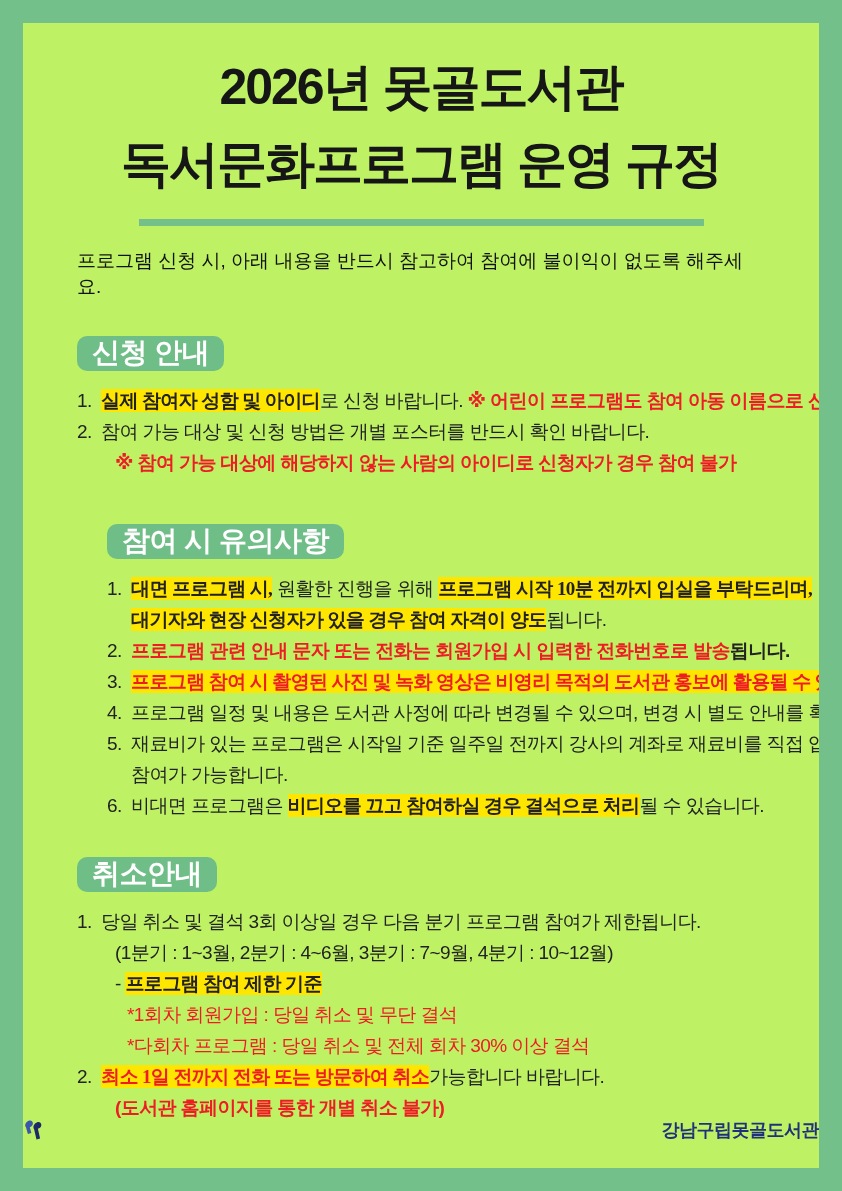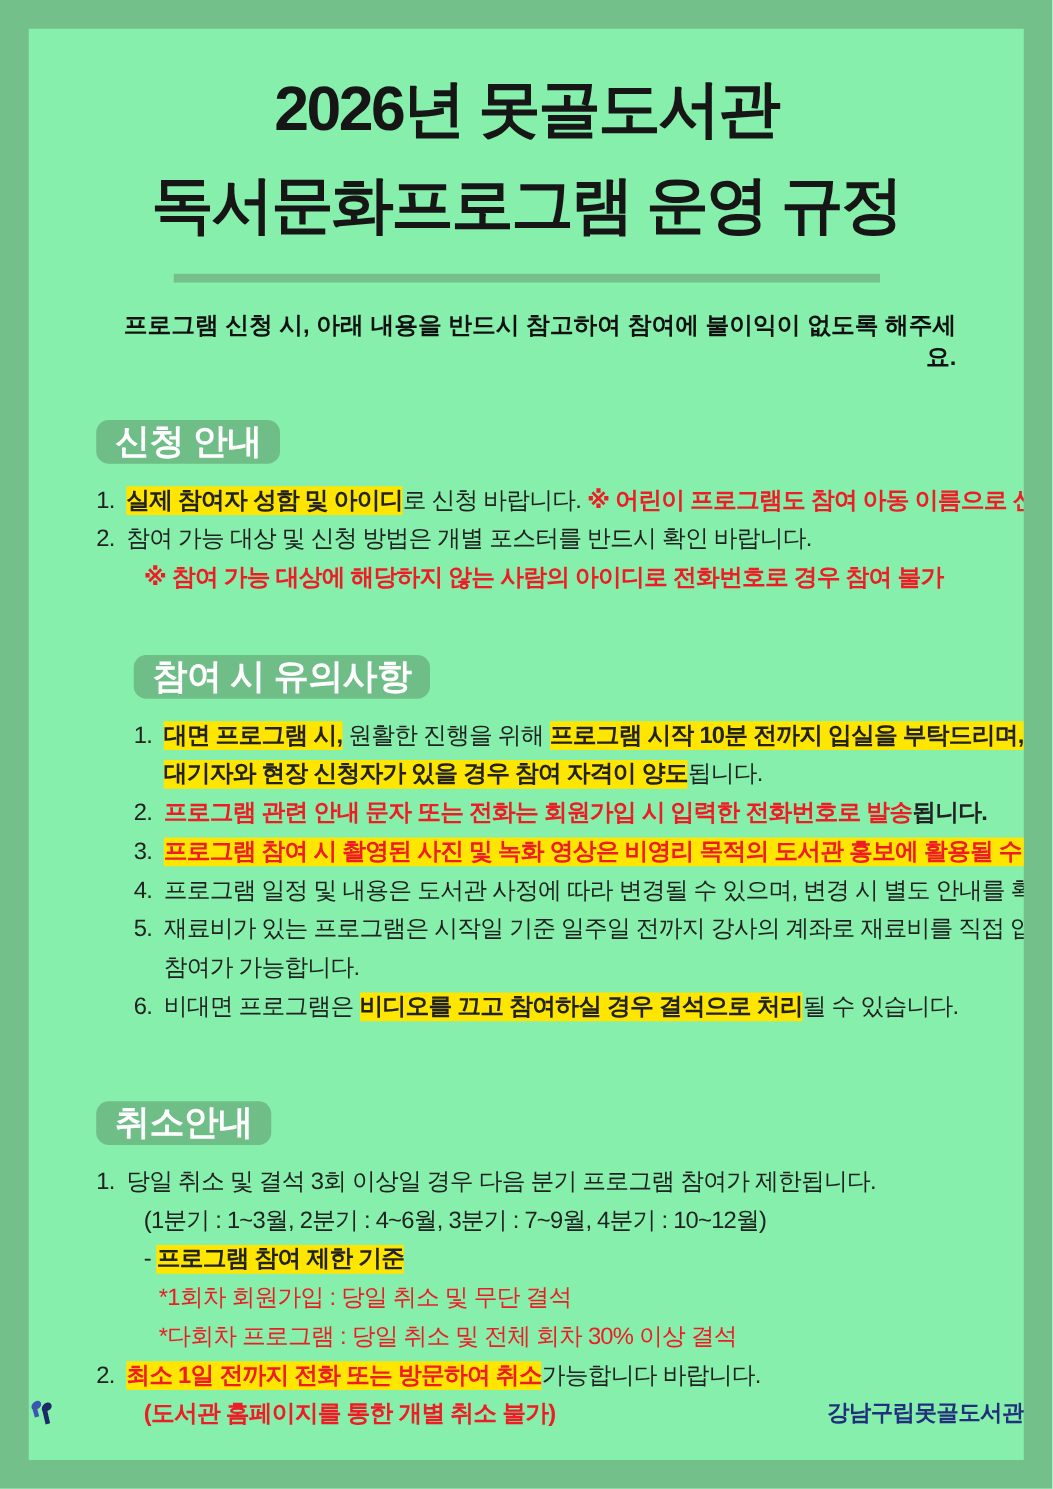--- a/index.html
+++ b/index.html
@@ -12,21 +12,21 @@
   }
   *{margin:0;padding:0;box-sizing:border-box;}
   html,body{background:#ffffff;}
   body{
     font-family:"Liberation Sans","DejaVu Sans",sans-serif;
     color:var(--ink);
   }
   .page{
     width:842px;height:1191px;
     border:23px solid var(--green);
-    background:#86efac;
+    background:#bef264;
     overflow:hidden;
     position:relative;
   }
   .content{
     padding:0 54px;
   }
   .title{
     margin-top:26px;
     text-align:center;
     font-size:50px;
@@ -35,30 +35,29 @@
     line-height:77px;
     color:#161616;
   }
   .divider{
     width:565px;height:7px;
     background:var(--green);
     margin:16px auto 0 auto;
   }
   .subtitle{
     margin-top:22px;
-    text-align:right;
+    text-align:left;
     font-size:19px;
     line-height:26px;
     color:#111;
-    font-weight:bold;
   }
   .section{margin-top:0;}
   .sec-1{margin-top:36px;}
   .sec-2{margin-top:46px;margin-left:30px;}
-  .sec-3{margin-top:60px;}
+  .sec-3{margin-top:36px;}
   .badge{
     display:inline-block;
     background:var(--badge-green);
     color:#ffffff;
     font-size:28px;
     font-weight:700;
     line-height:22px;
     padding:6px 15px 7px 15px;
     border-radius:10px;
     letter-spacing:-0.5px;
@@ -73,21 +72,21 @@
     color:#222;
     white-space:nowrap;
   }
   .line .num{
     position:absolute;left:0;top:0;
   }
   .line.ind1{padding-left:38px;}
   .line.ind2{padding-left:50px;}
   .b{font-weight:700;}
   .red{color:var(--red);}
-  .hl{background:var(--yellow);padding:1px 0;}
+  .hl{background:var(--yellow);padding:1px 0;font-family:Liberation Serif, serif;}
   .footer{
     position:absolute;
     left:0;right:0;
     bottom:26px;
     display:flex;
     align-items:center;
     justify-content:space-between;
     gap:6px;
   }
   .footer-name{
@@ -111,21 +110,21 @@
 
     <div class="divider"></div>
 
     <p class="subtitle">프로그램 신청 시, 아래 내용을 반드시 참고하여 참여에 불이익이 없도록 해주세요.</p>
 
     <div class="section sec-1">
       <span class="badge">신청 안내</span>
       <div class="lines">
           <div class="line"><span class="num">1.</span><span class="b hl">실제 참여자 성함 및 아이디</span><span>로 신청 바랍니다. </span><span class="red b">※ 어린이 프로그램도 참여 아동 이름으로 신청 필수</span></div>
           <div class="line"><span class="num">2.</span><span>참여 가능 대상 및 신청 방법은 개별 포스터를 반드시 확인 바랍니다.</span></div>
-          <div class="line ind1"><span class="red b">※ 참여 가능 대상에 해당하지 않는 사람의 아이디로 전화번호로 경우 참여 불가</span></div>
+          <div class="line ind1"><span class="red b">※ 참여 가능 대상에 해당하지 않는 사람의 아이디로 신청자가 경우 참여 불가</span></div>
         </div>
     </div>
 
     <div class="section sec-2">
       <span class="badge">참여 시 유의사항</span>
       <div class="lines">
           <div class="line"><span class="num">1.</span><span class="b hl">대면 프로그램 시,</span><span> 원활한 진행을 위해 </span><span class="b hl">프로그램 시작 10분 전까지 입실을 부탁드리며,</span></div>
           <div class="line"><span class="b hl">대기자와 현장 신청자가 있을 경우 참여 자격이 양도</span><span>됩니다.</span></div>
           <div class="line"><span class="num">2.</span><span class="red b">프로그램 관련 안내 문자 또는 전화는 회원가입 시 입력한 전화번호로 발송</span><span class="b">됩니다.</span></div>
           <div class="line"><span class="num">3.</span><span class="red b hl">프로그램 참여 시 촬영된 사진 및 녹화 영상은 비영리 목적의 도서관 홍보에 활용될 수 있습니다.</span></div>

